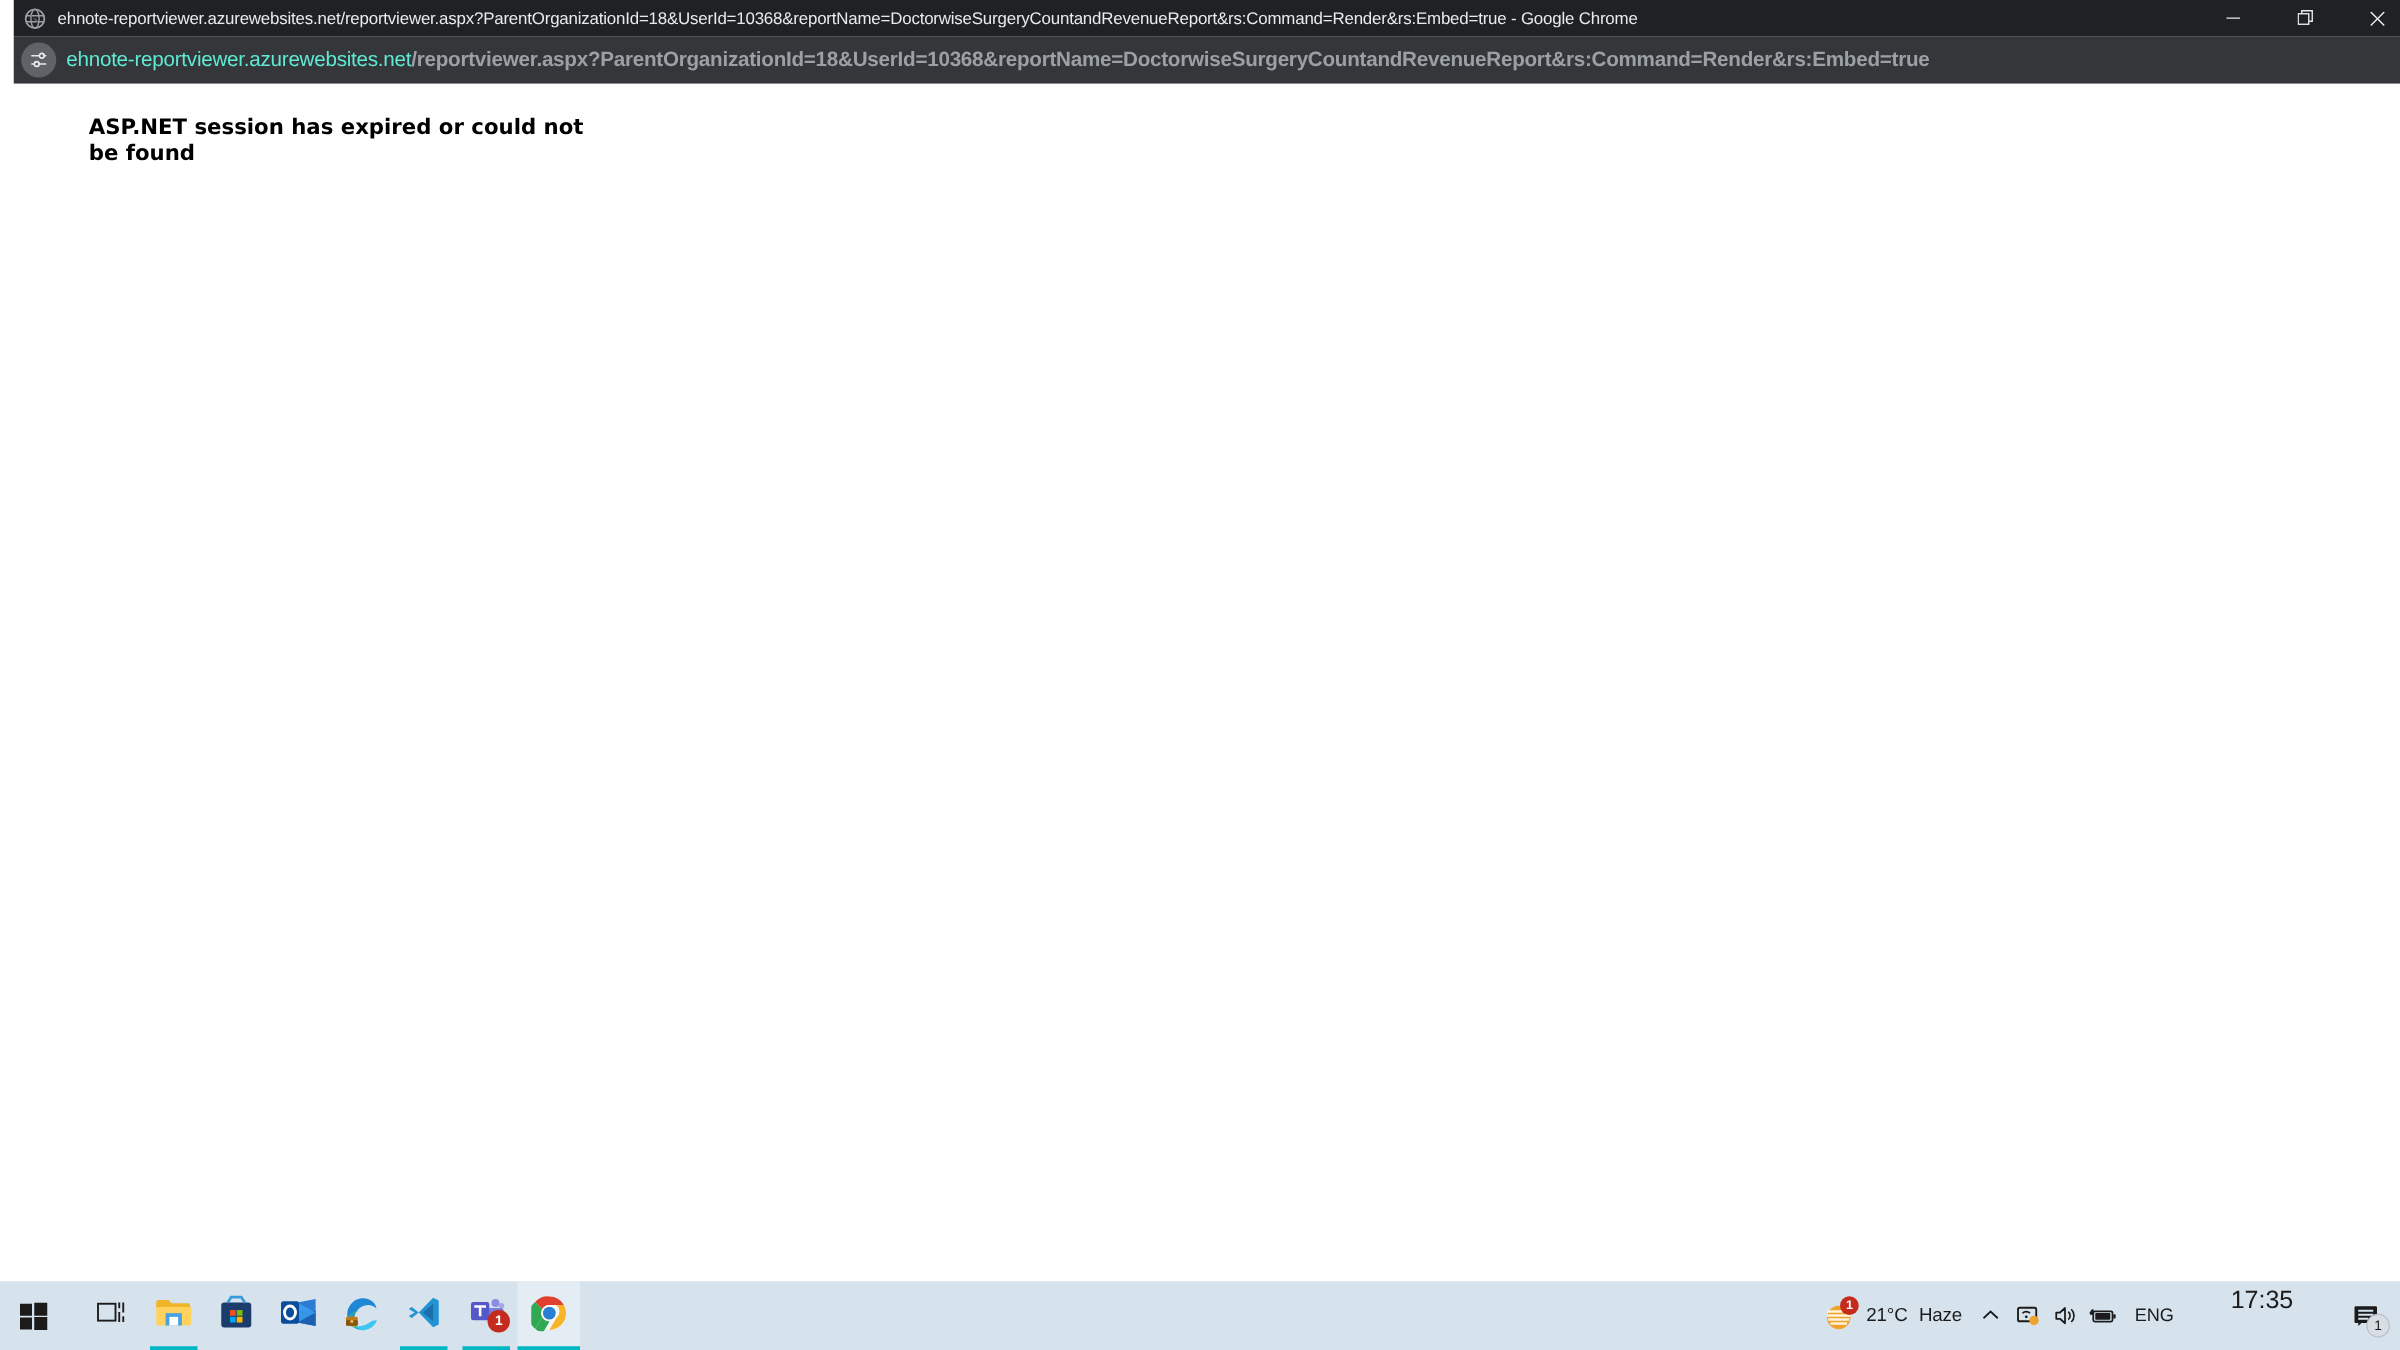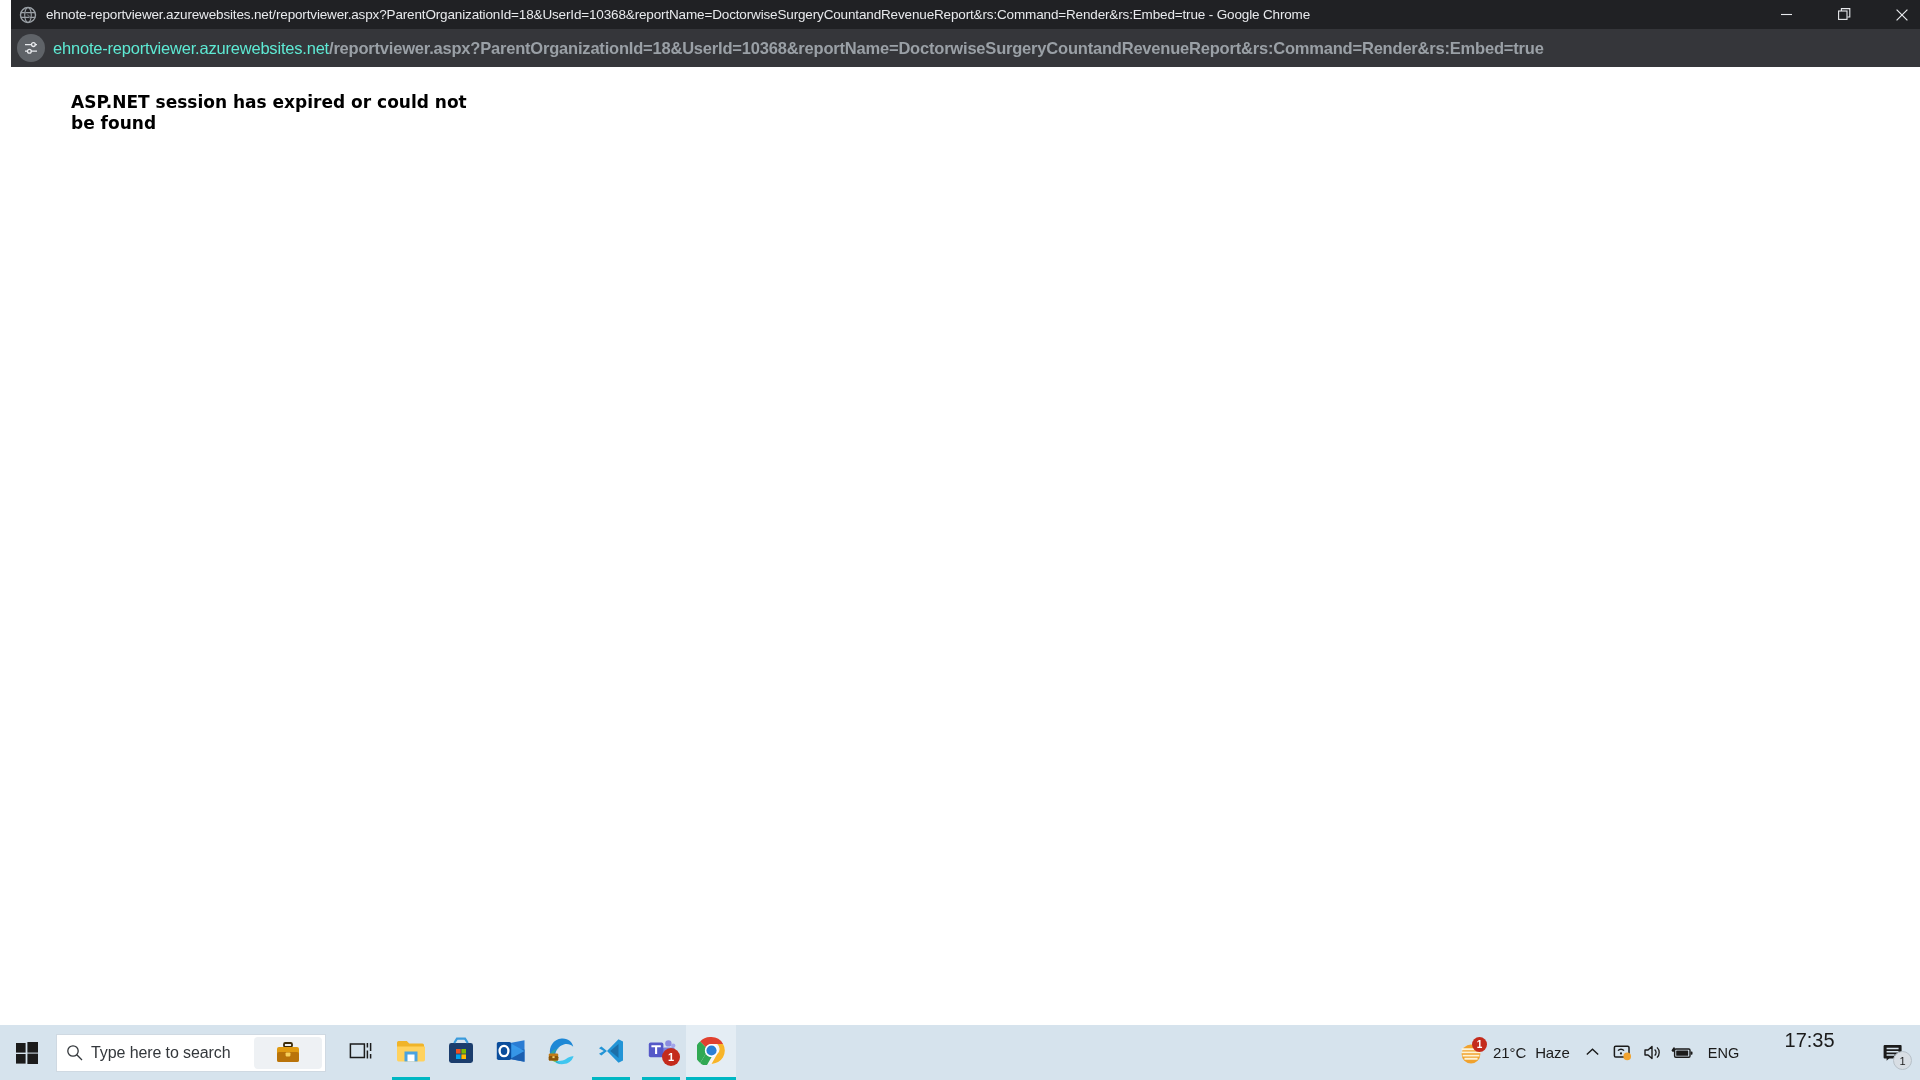--- a/index.html
+++ b/index.html
@@ -217,37 +217,20 @@
 
   <div id="start-button">
     <svg width="22" height="22" viewBox="0 0 22 22">
       <rect x="0" y="1" width="9.6" height="9.6" fill="#1b1b1b"></rect>
       <rect x="11.4" y="0" width="10.6" height="10.6" fill="#1b1b1b"></rect>
       <rect x="0" y="12.0" width="9.6" height="9.6" fill="#1b1b1b"></rect>
       <rect x="11.4" y="11.6" width="10.6" height="10.6" fill="#1b1b1b"></rect>
     </svg>
   </div>
 
-  <div id="search-box">
-    <span id="search-icon">
-      <svg width="17" height="17" viewBox="0 0 17 17">
-        <circle cx="7" cy="7" r="5.2" fill="none" stroke="#33373b" stroke-width="1.3"></circle>
-        <path d="M10.8 10.8 L16 16" stroke="#33373b" stroke-width="1.3"></path>
-      </svg>
-    </span>
-    <span id="search-placeholder">Type here to search</span>
-    <span id="search-widget-icon">
-      <svg width="26" height="24" viewBox="0 0 26 24">
-        <rect x="9" y="2" width="8" height="4" rx="1.2" fill="none" stroke="#3b2a08" stroke-width="1.8"></rect>
-        <rect x="2" y="6" width="22" height="15" rx="2" fill="#e09a12"></rect>
-        <rect x="2" y="11" width="22" height="10" rx="2" fill="#b9730a"></rect>
-        <rect x="10.6" y="11.4" width="4.8" height="4" rx="0.8" fill="#f7d15c"></rect>
-      </svg>
-    </span>
-  </div>
 
   <div id="taskbar-apps">
 
     <div class="tb-app">
       <span>
         <svg width="24" height="22" viewBox="0 0 24 22">
           <rect x="1.4" y="4" width="14" height="13.5" fill="none" stroke="#1b1b1b" stroke-width="1.5"></rect>
           <path d="M18.4 3 V7.5 M18.4 10.6 V18.5 M21.6 3 V11 M21.6 14 V18.5" stroke="#1b1b1b" stroke-width="1.5"></path>
         </svg>
       </span>

